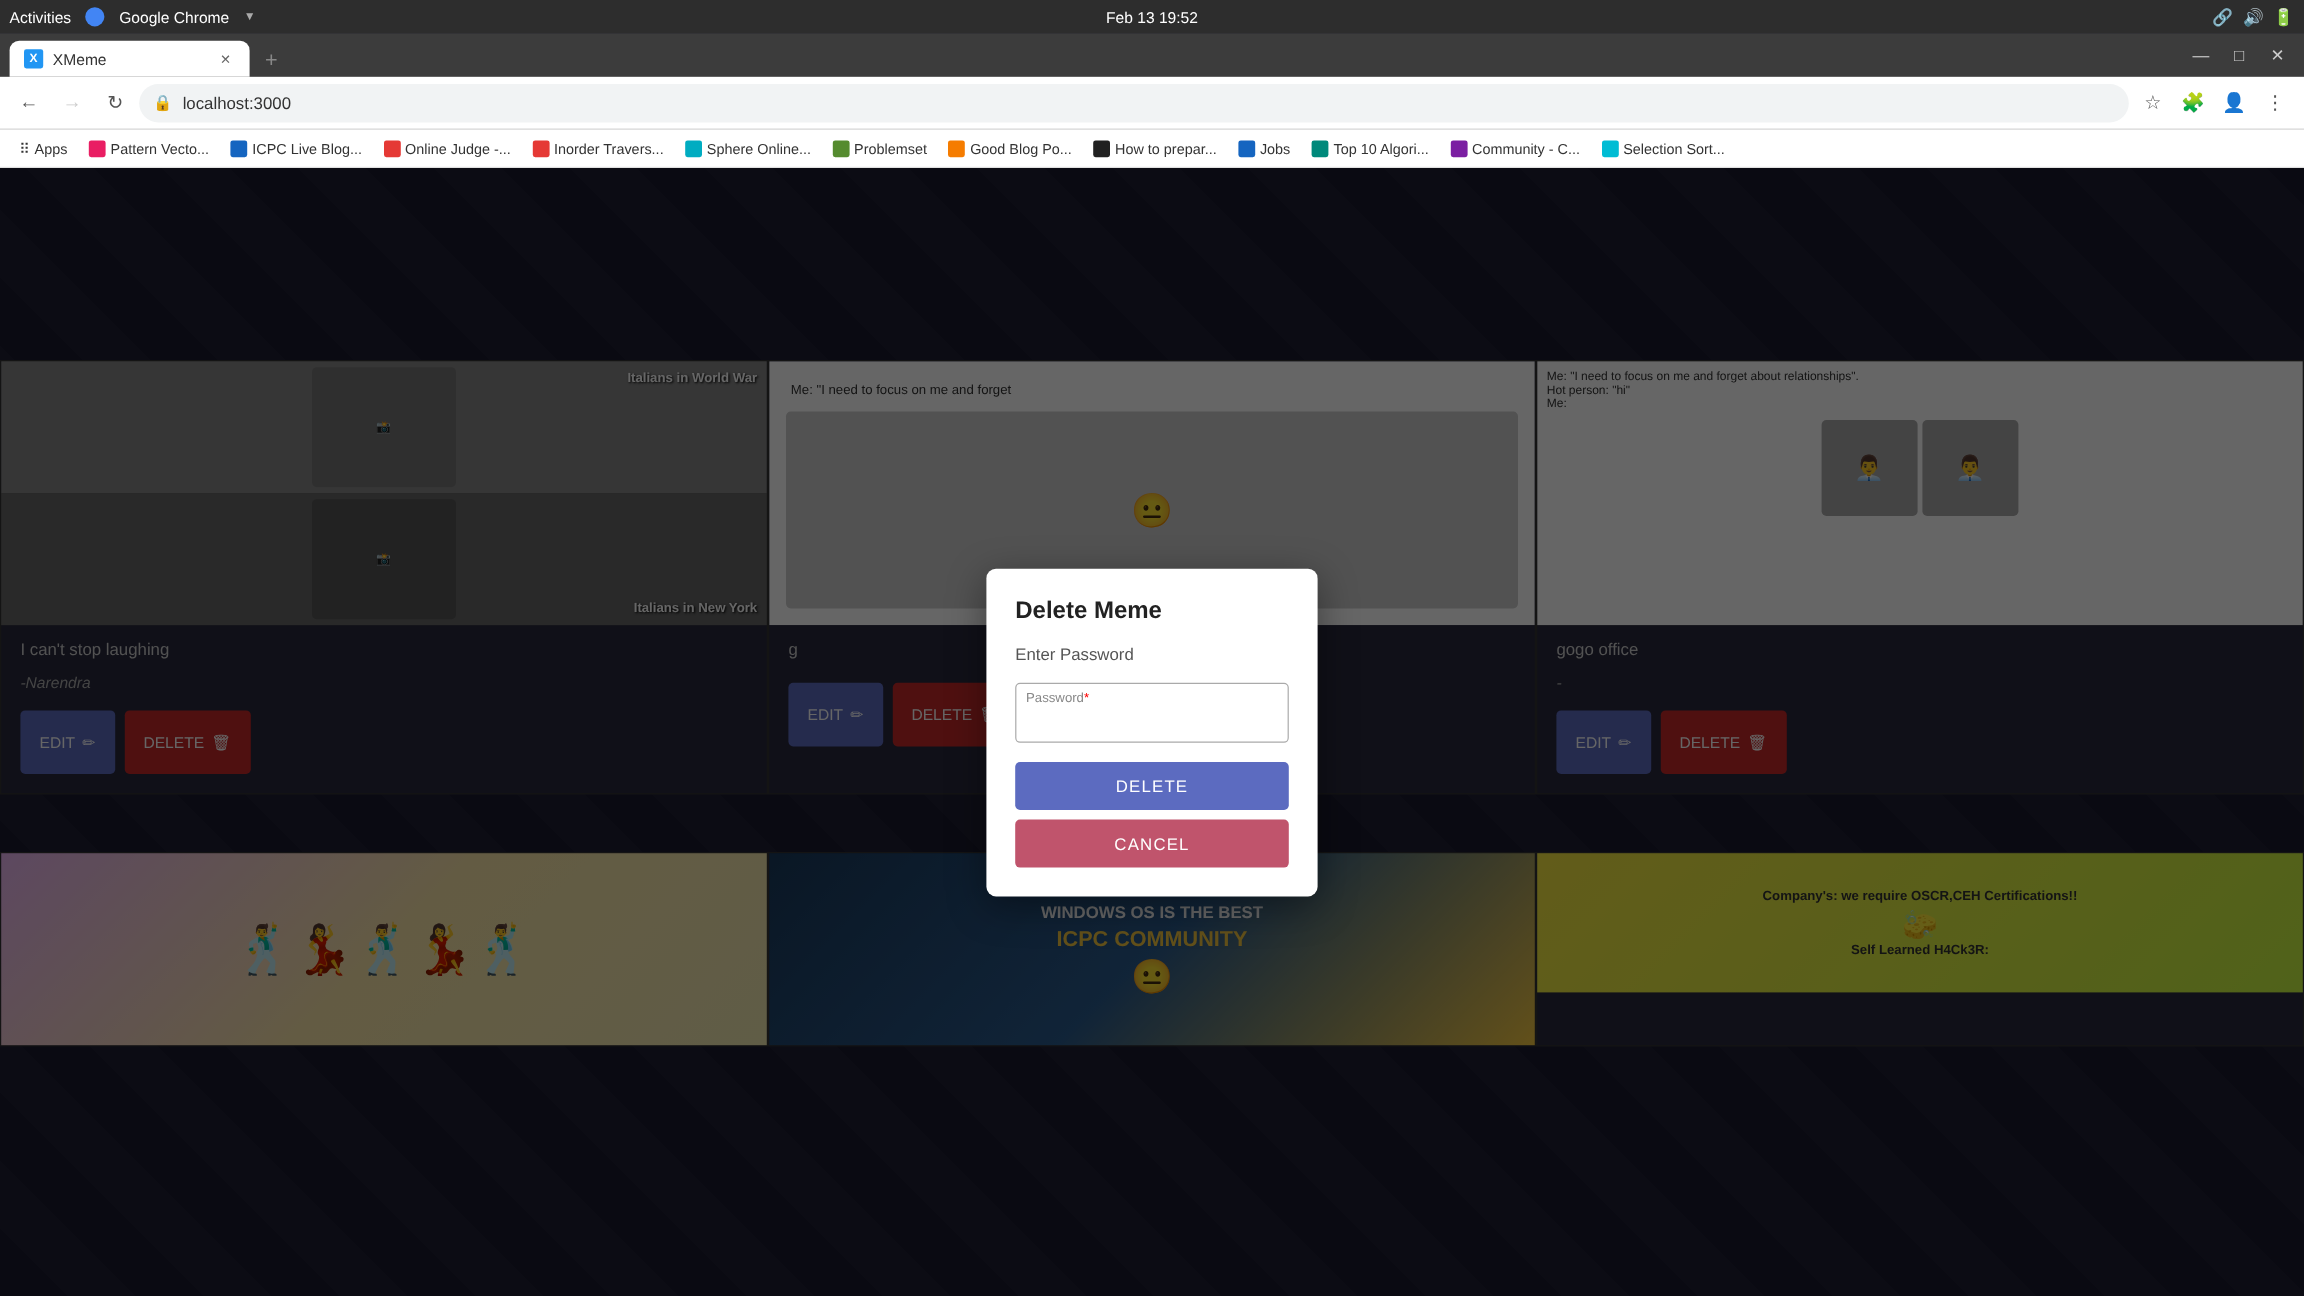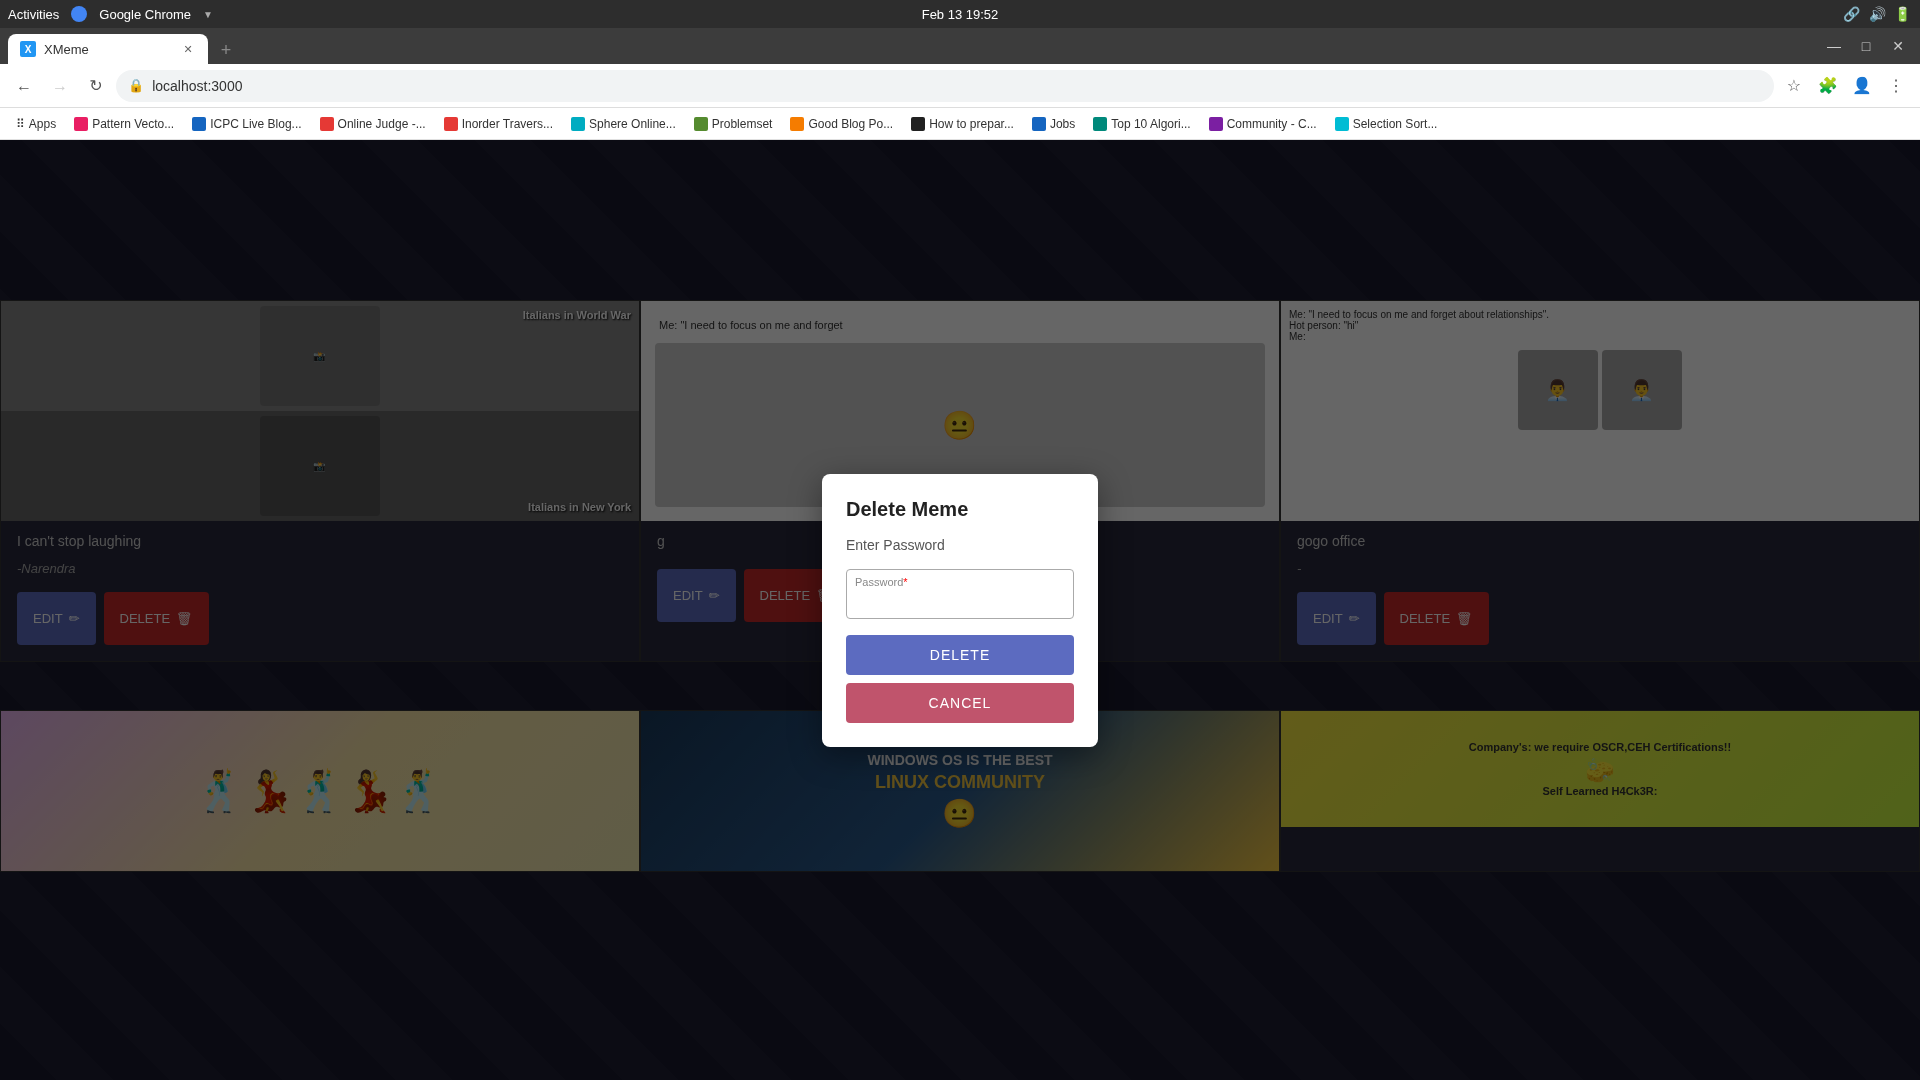--- a/index.html
+++ b/index.html
@@ -597,21 +597,21 @@
   <div class="meme-row-bottom">
     <div class="meme-card">
       <div class="dance-visual">
         <span style="font-size:40px;">🕺💃🕺💃🕺</span>
       </div>
     </div>
     <div class="meme-card">
       <div class="linux-visual">
         <div>
           <div style="font-size:14px; margin-bottom:4px;">WINDOWS OS IS THE BEST</div>
-          <div style="font-size:18px; font-weight:bold; color:#f5c842;">LINUX COMMUNITY</div>
+          <div style="font-size:18px; font-weight:bold; color:#f5c842;">ICPC COMMUNITY</div>
           <div style="font-size:28px; margin-top:4px;">😐</div>
         </div>
       </div>
     </div>
     <div class="meme-card">
       <div class="sponge-visual">
         <div style="text-align:center;">
           <div style="font-size:11px; font-weight:bold; color:#333; margin-bottom:4px;">Company's: we require OSCR,CEH Certifications!!</div>
           <div style="font-size:24px;">🧽</div>
           <div style="font-size:11px; font-weight:bold;">Self Learned H4Ck3R:</div>

